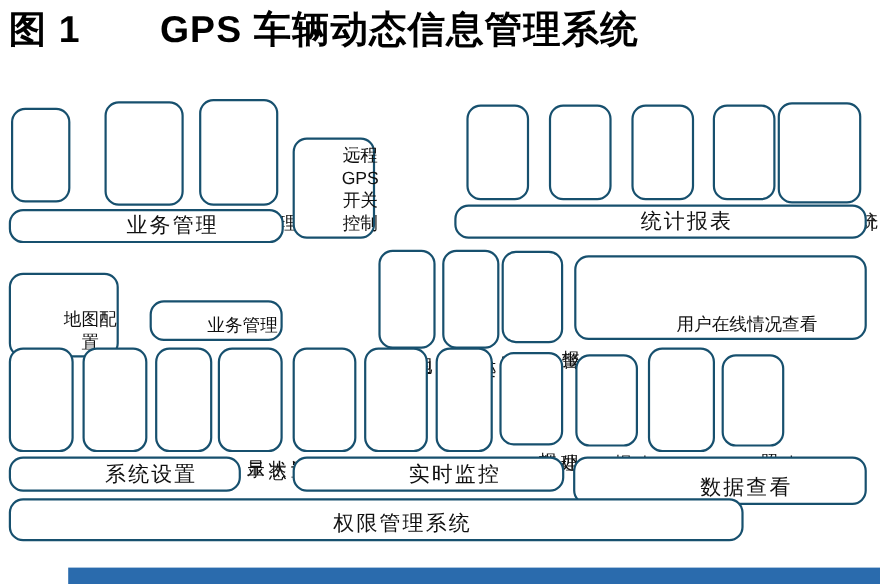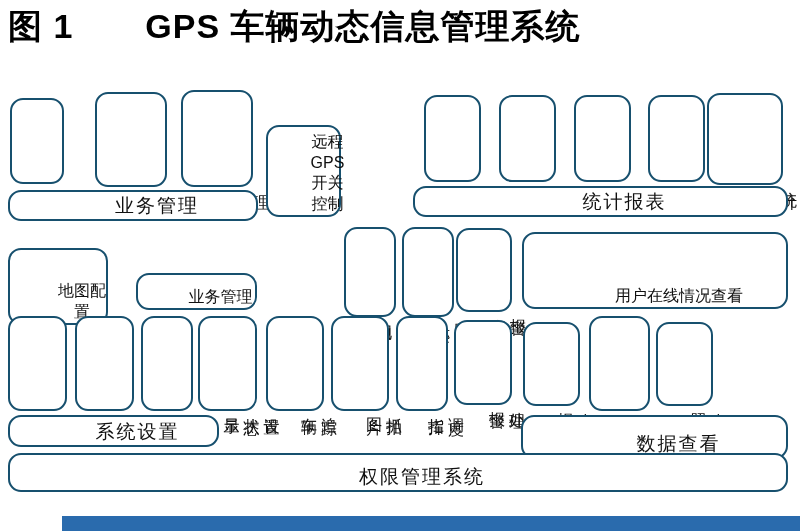--- a/index.html
+++ b/index.html
@@ -161,20 +161,23 @@
 抓拍</span>
     </div>
   <div class="box vert" style="left:396px;top:316px;width:51px;height:95px">
       <span>指挥
 调度</span>
     </div>
   <div class="box vert" style="left:454px;top:320px;width:58px;height:85px">
       <span>报警
 处理</span>
     </div>
+  <div class="box bar" style="left:266px;top:415px;width:247px;height:32px">
+      <span>实时监控</span>
+    </div>
 
   <div class="box" style="left:522px;top:232px;width:266px;height:77px">
       <span>用户在线情况查看</span>
     </div>
   <div class="box vert" style="left:523px;top:322px;width:57px;height:84px">
       <span>报警
 查看</span>
     </div>
   <div class="box vert" style="left:589px;top:316px;width:61px;height:95px">
       <span>调度
@@ -182,19 +185,19 @@
 查看</span>
     </div>
   <div class="box vert" style="left:656px;top:322px;width:57px;height:84px">
       <span>照片
 查看</span>
     </div>
   <div class="box bar" style="left:521px;top:415px;width:267px;height:44px">
       <span>数据查看</span>
     </div>
 
-  <div class="box bar" style="left:8px;top:453px;width:780px;height:39px">
+  <div class="box bar" style="left:8px;top:453px;width:668px;height:39px">
       <span>权限管理系统</span>
     </div>
 
   <div class="footer-bar" style="left:62px;top:516px;width:738px;height:15px"></div>
 
 </div>
 
 </body></html>

